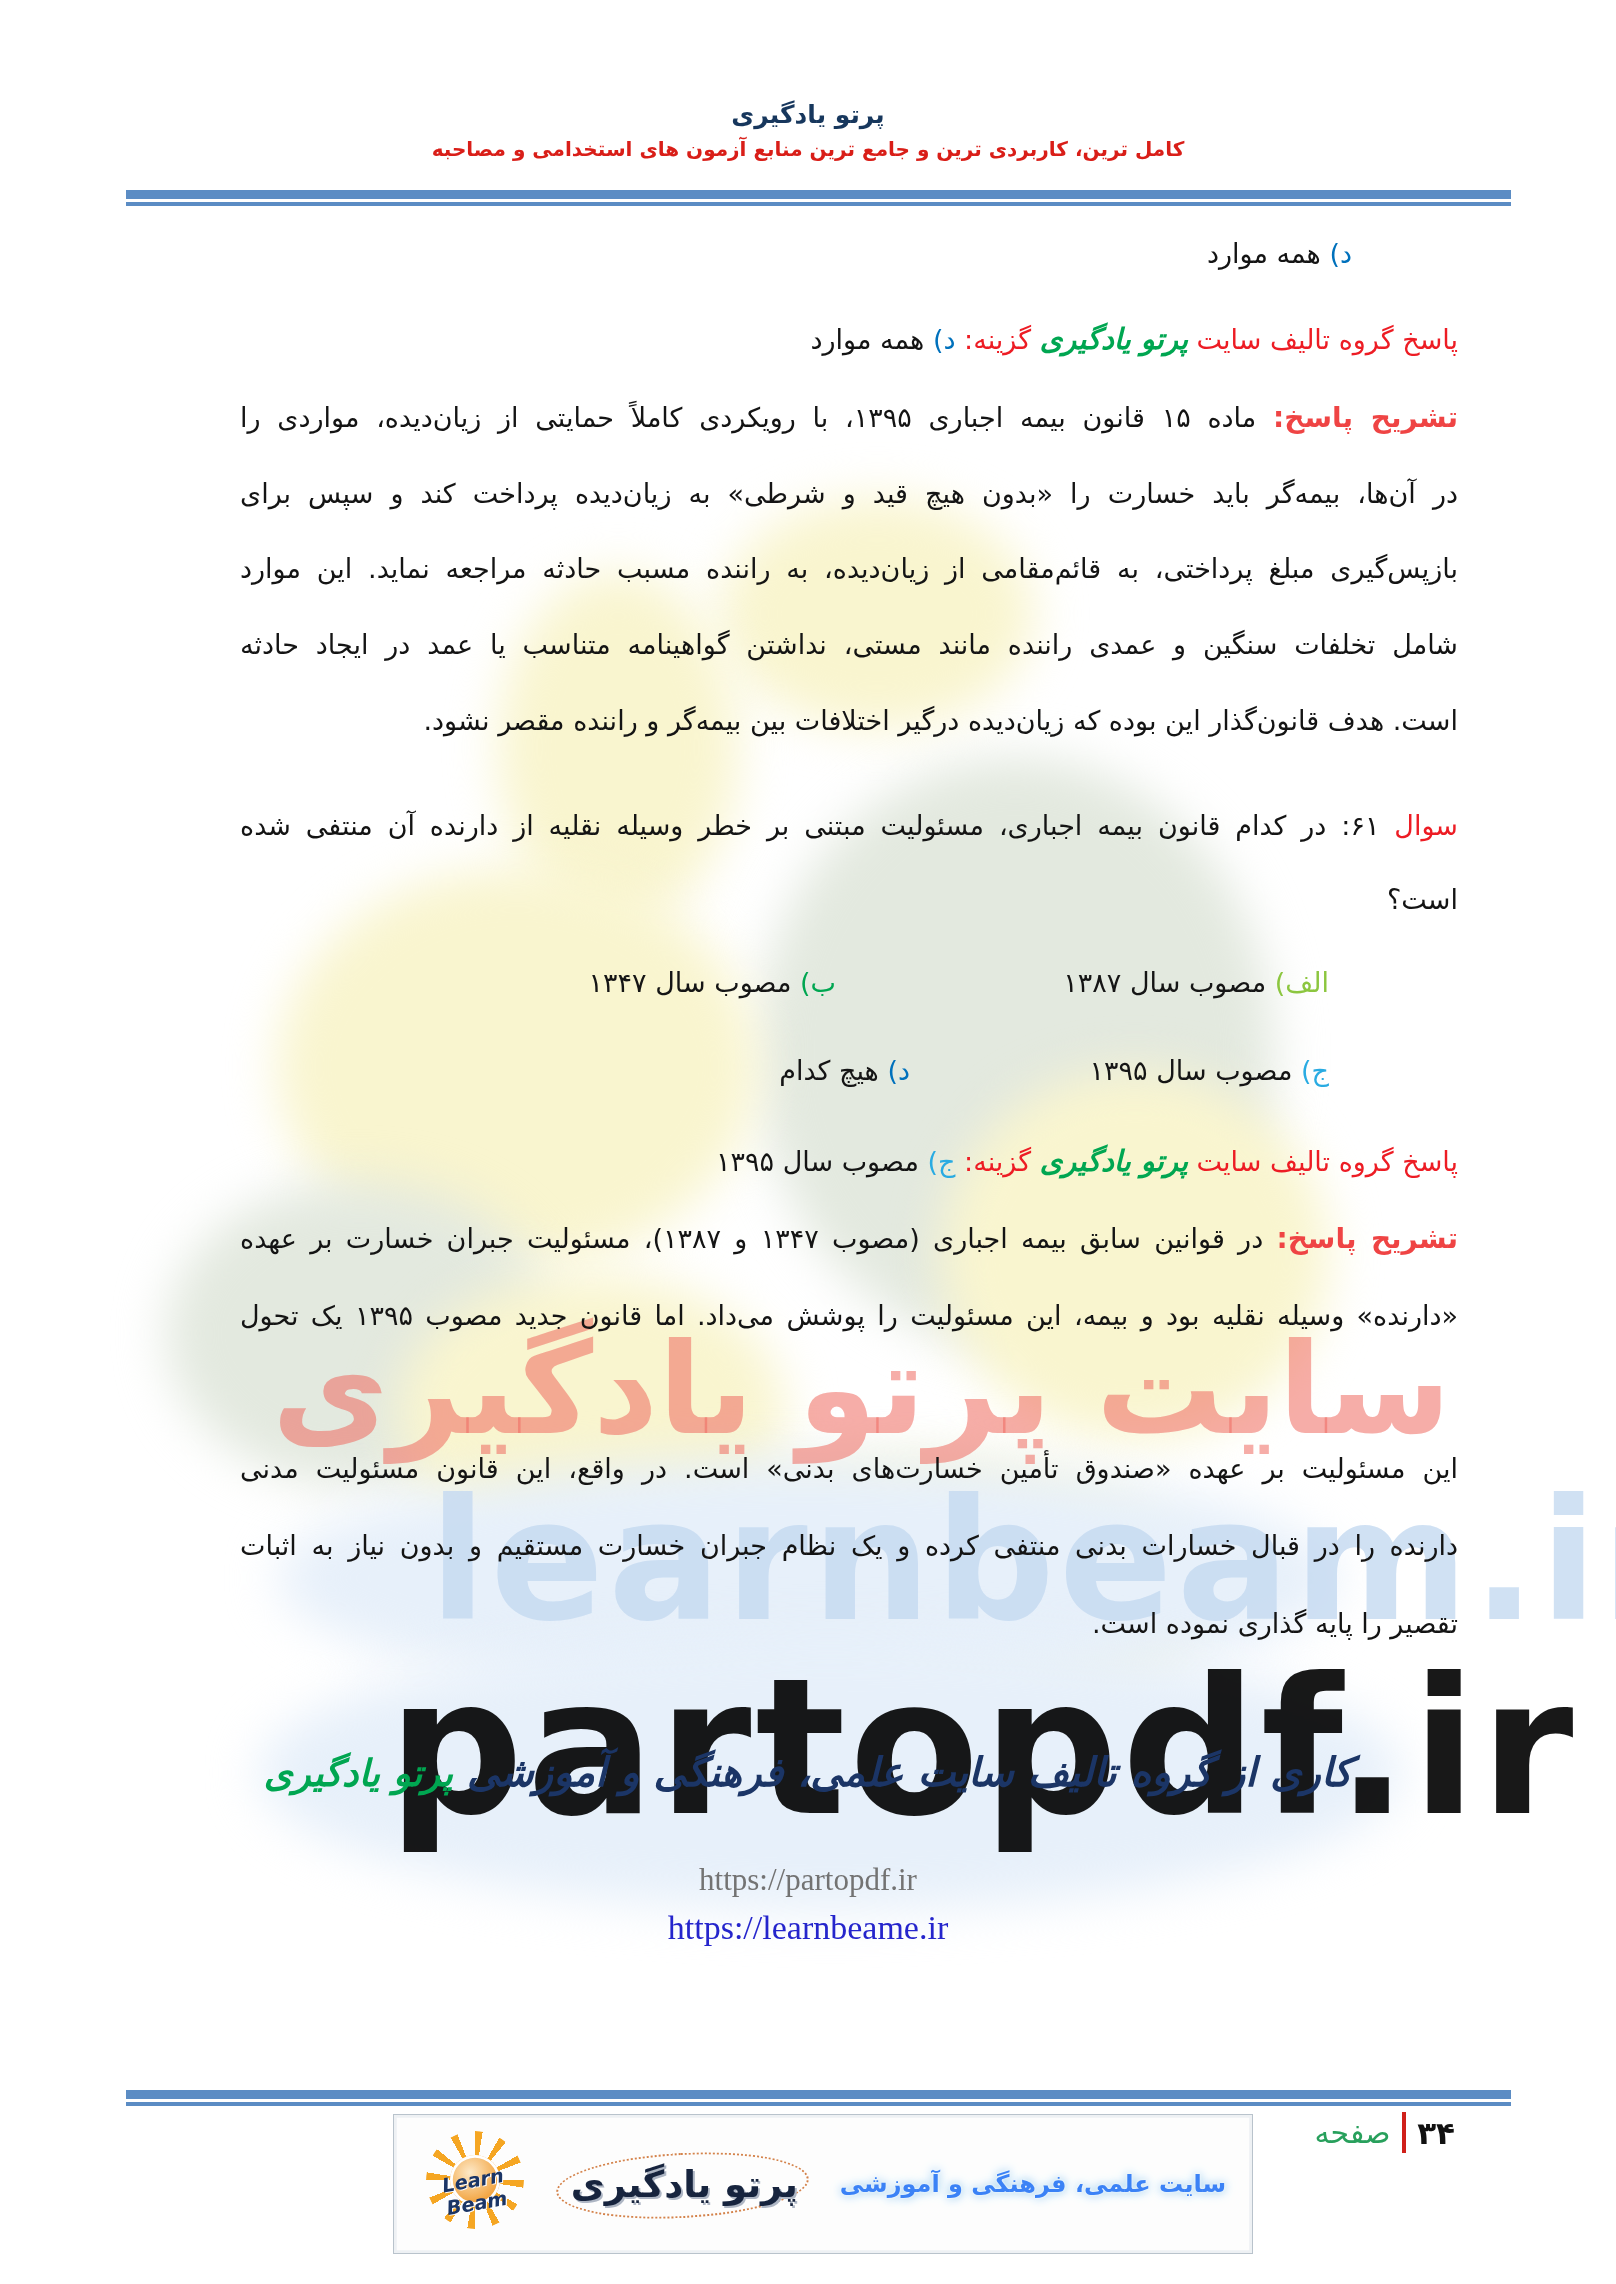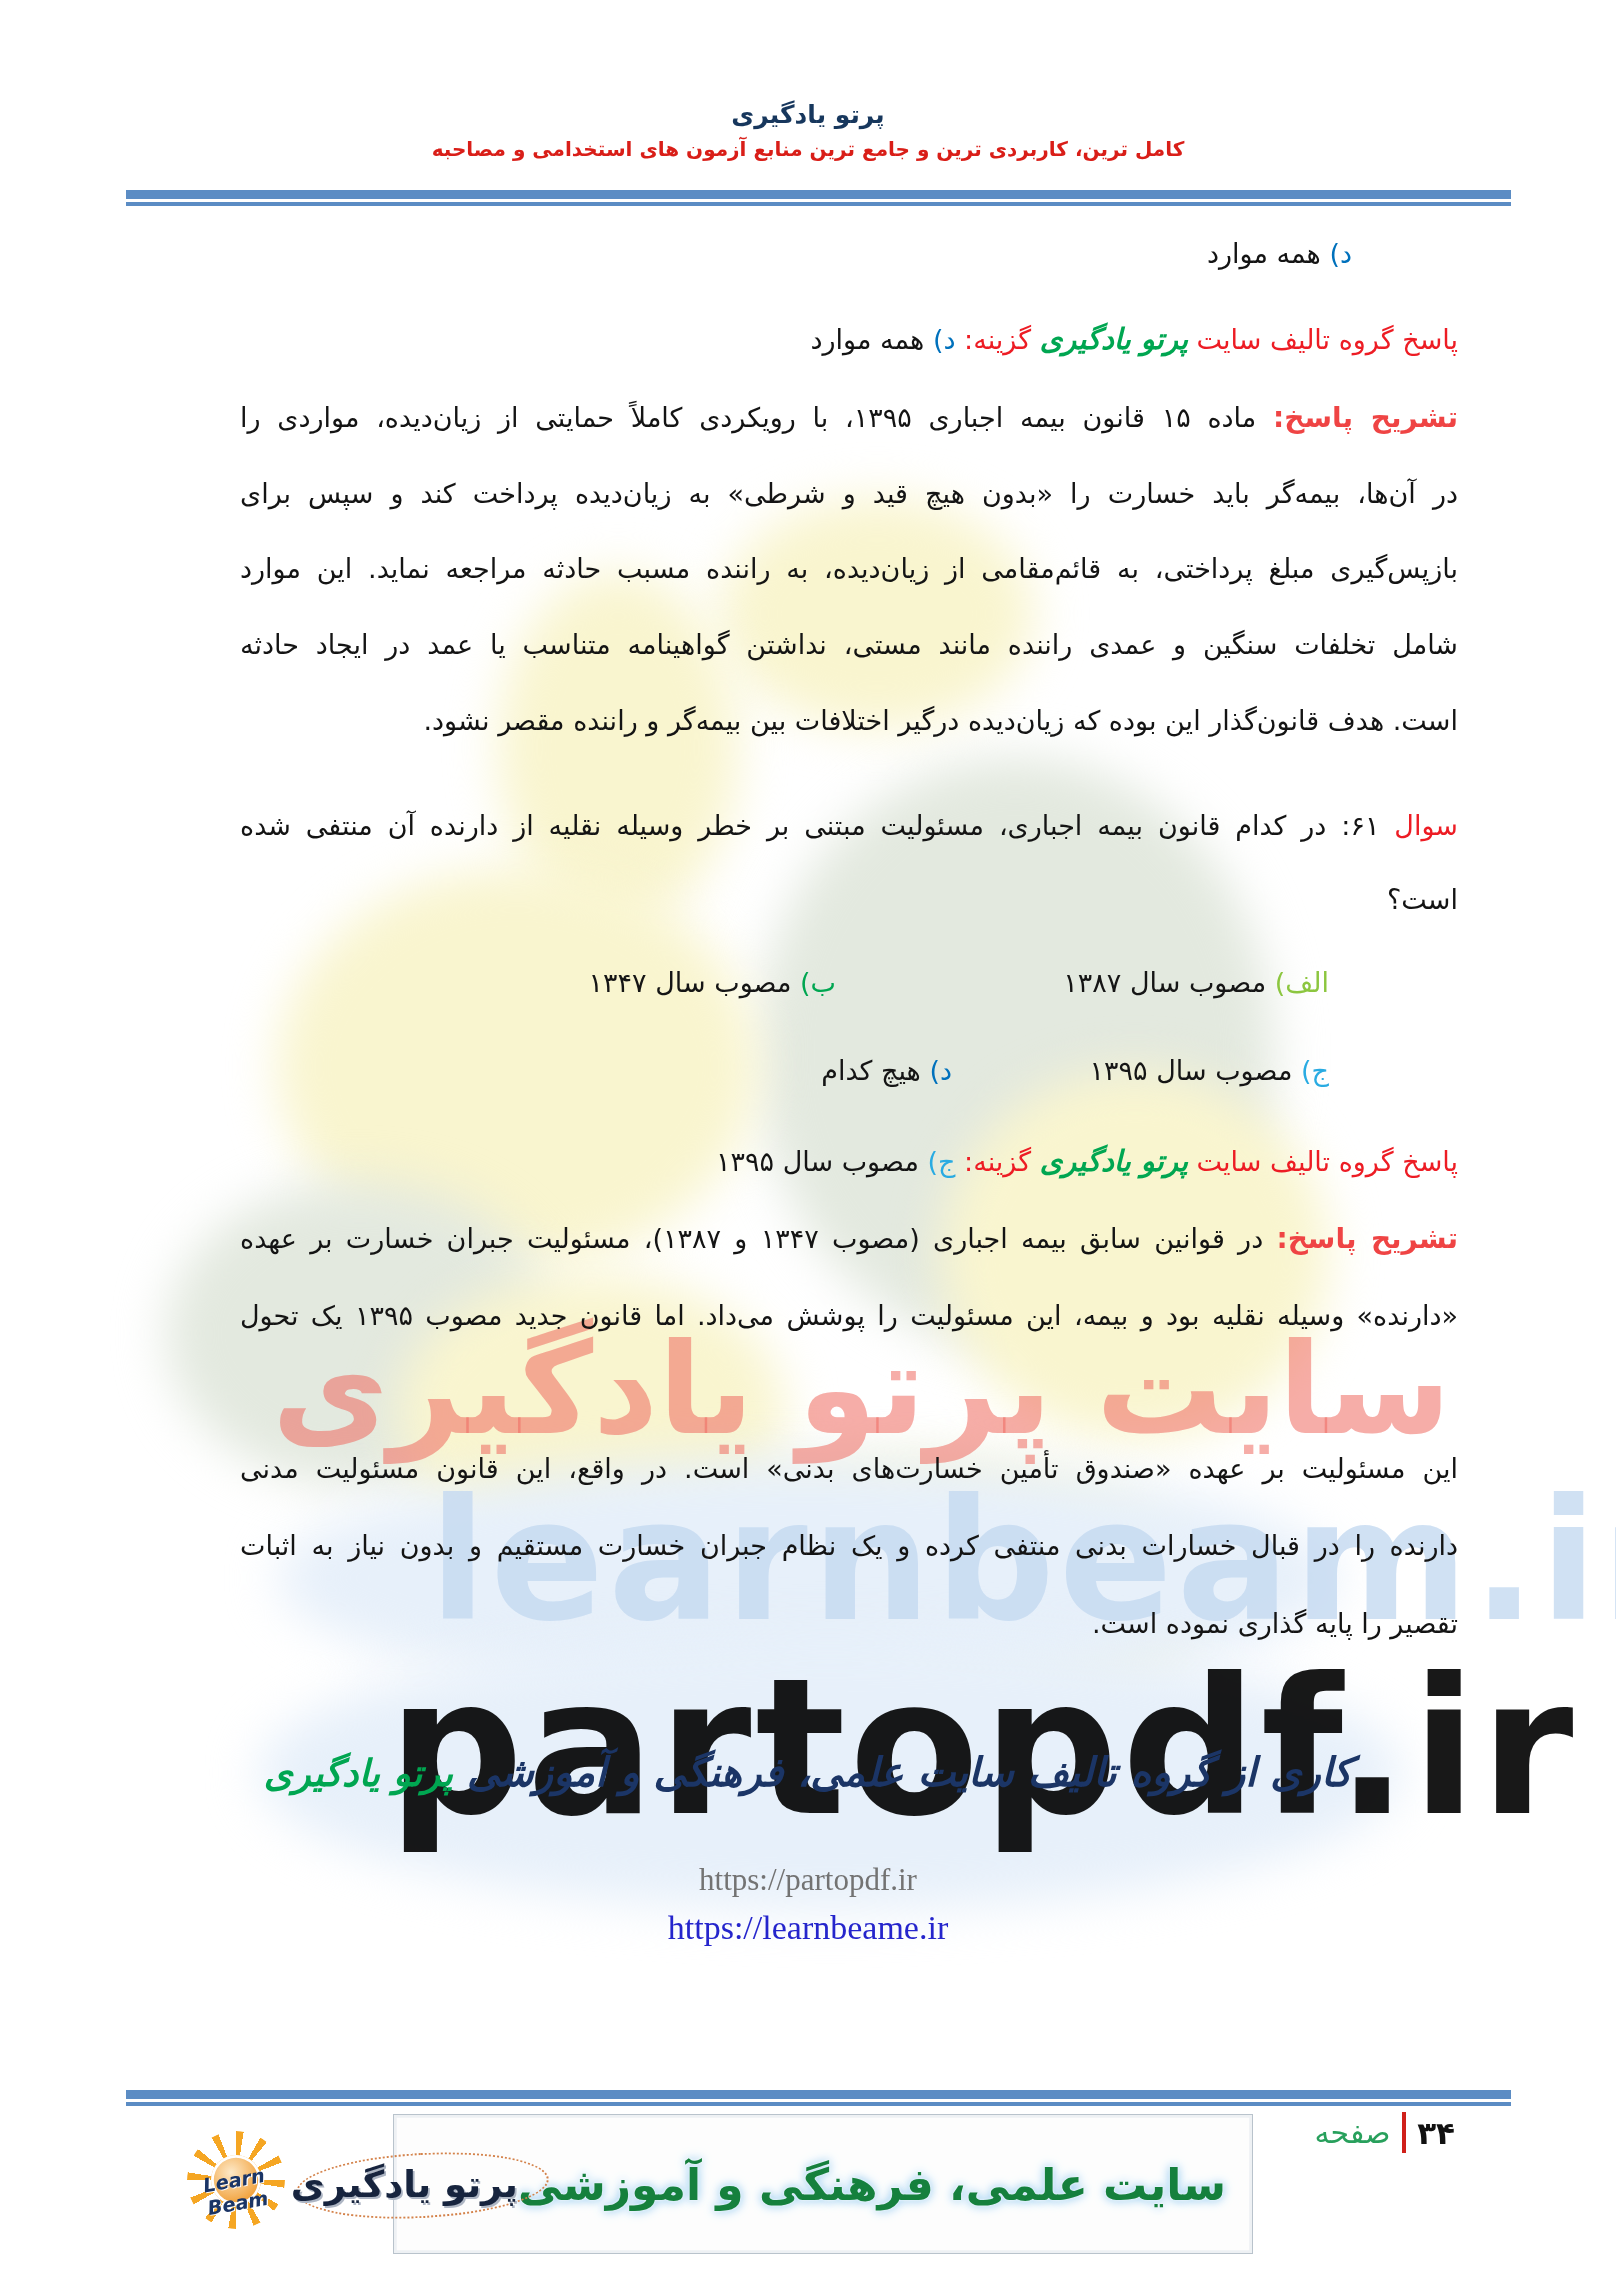--- a/index.html
+++ b/index.html
@@ -46,21 +46,21 @@
   .pagenum{display:flex;align-items:center;gap:11px;direction:rtl;}
   .pagenum .num{font-size:31px;font-weight:bold;color:#111;}
   .pagenum .bar{width:4.6px;height:41px;background:#d0201a;}
   .pagenum .word{font-size:30px;color:#28a05c;}
   .banner{
     left:393px;top:2114px;width:860px;height:140px;background:#fdfdfd;
     border:1.8px solid #b9c3cc;box-shadow:0 0 0 2.8px #eef1f4 inset;
     display:flex;flex-direction:row;align-items:center;justify-content:space-between;
     padding:0 26px;box-sizing:border-box;
   }
-  .banner-desc{font-size:44px;font-weight:bold;color:#15803d;white-space:nowrap;
+  .banner-desc{font-size:24px;font-weight:bold;color:#3b82f6;white-space:nowrap;
     text-shadow:0 0 2.8px #ffffff,0 0 8.3px #9fd0f2,0 0 13px #bfe0f7;}
   .banner-brand-wrap{position:relative;width:268px;height:102px;display:flex;align-items:center;justify-content:center;}
   .banner-ellipse{position:absolute;left:5.5px;top:20px;width:249px;height:61px;border:2.8px dotted #d4824a;border-radius:50%;transform:rotate(-3deg);}
   .banner-brand{position:relative;font-size:37px;font-weight:bold;color:#17243e;text-shadow:1.8px 1.8px 0 #aeb6c4;white-space:nowrap;}
   .sunlogo{position:relative;width:109px;height:118px;flex:0 0 auto;}
   .sun-rays{position:absolute;left:5.5px;top:5.5px;width:98px;height:98px;border-radius:50%;
     background:repeating-conic-gradient(#f5a623 0deg 9deg,rgba(0,0,0,0) 9deg 30deg);
     -webkit-mask:radial-gradient(circle,transparent 34%,#000 35%);mask:radial-gradient(circle,transparent 34%,#000 35%);}
   .sun-core{position:absolute;left:29.5px;top:29.5px;width:50px;height:50px;border-radius:50%;
     background:radial-gradient(circle at 40% 35%,#fde9c8,#f2a23c 70%,#e18127);box-shadow:0 0 0 2.8px #fff inset;}
@@ -129,21 +129,21 @@
     <span>مصوب سال ۱۳۸۷</span>
   </div>
   <div class="opt" style="top:967px;right:780px;">
     <span class="green">ب)</span>
     <span>مصوب سال ۱۳۴۷</span>
   </div>
   <div class="opt" style="top:1055px;right:287px;">
     <span class="cyan">ج)</span>
     <span>مصوب سال ۱۳۹۵</span>
   </div>
-  <div class="opt" style="top:1055px;right:664px;">
+  <div class="opt" style="top:1055px;right:706px;">
     <span class="blue">د)</span>
     <span>هیچ کدام</span>
   </div>
 
   <div class="line r" style="top:1140px;">
     <span class="red">پاسخ گروه تالیف سایت</span>
     <span class="brand-script">پرتو یادگیری</span>
     <span class="red">گزینه:</span>
     <span class="cyan">ج)</span>
     <span>مصوب سال ۱۳۹۵</span>

